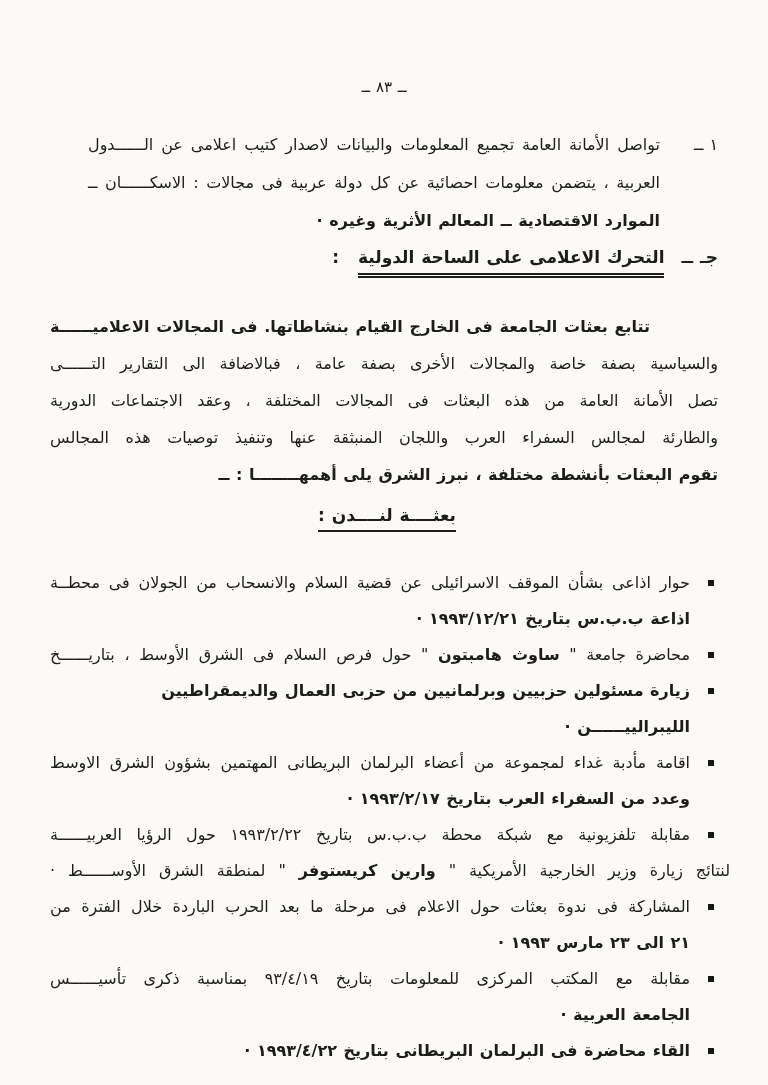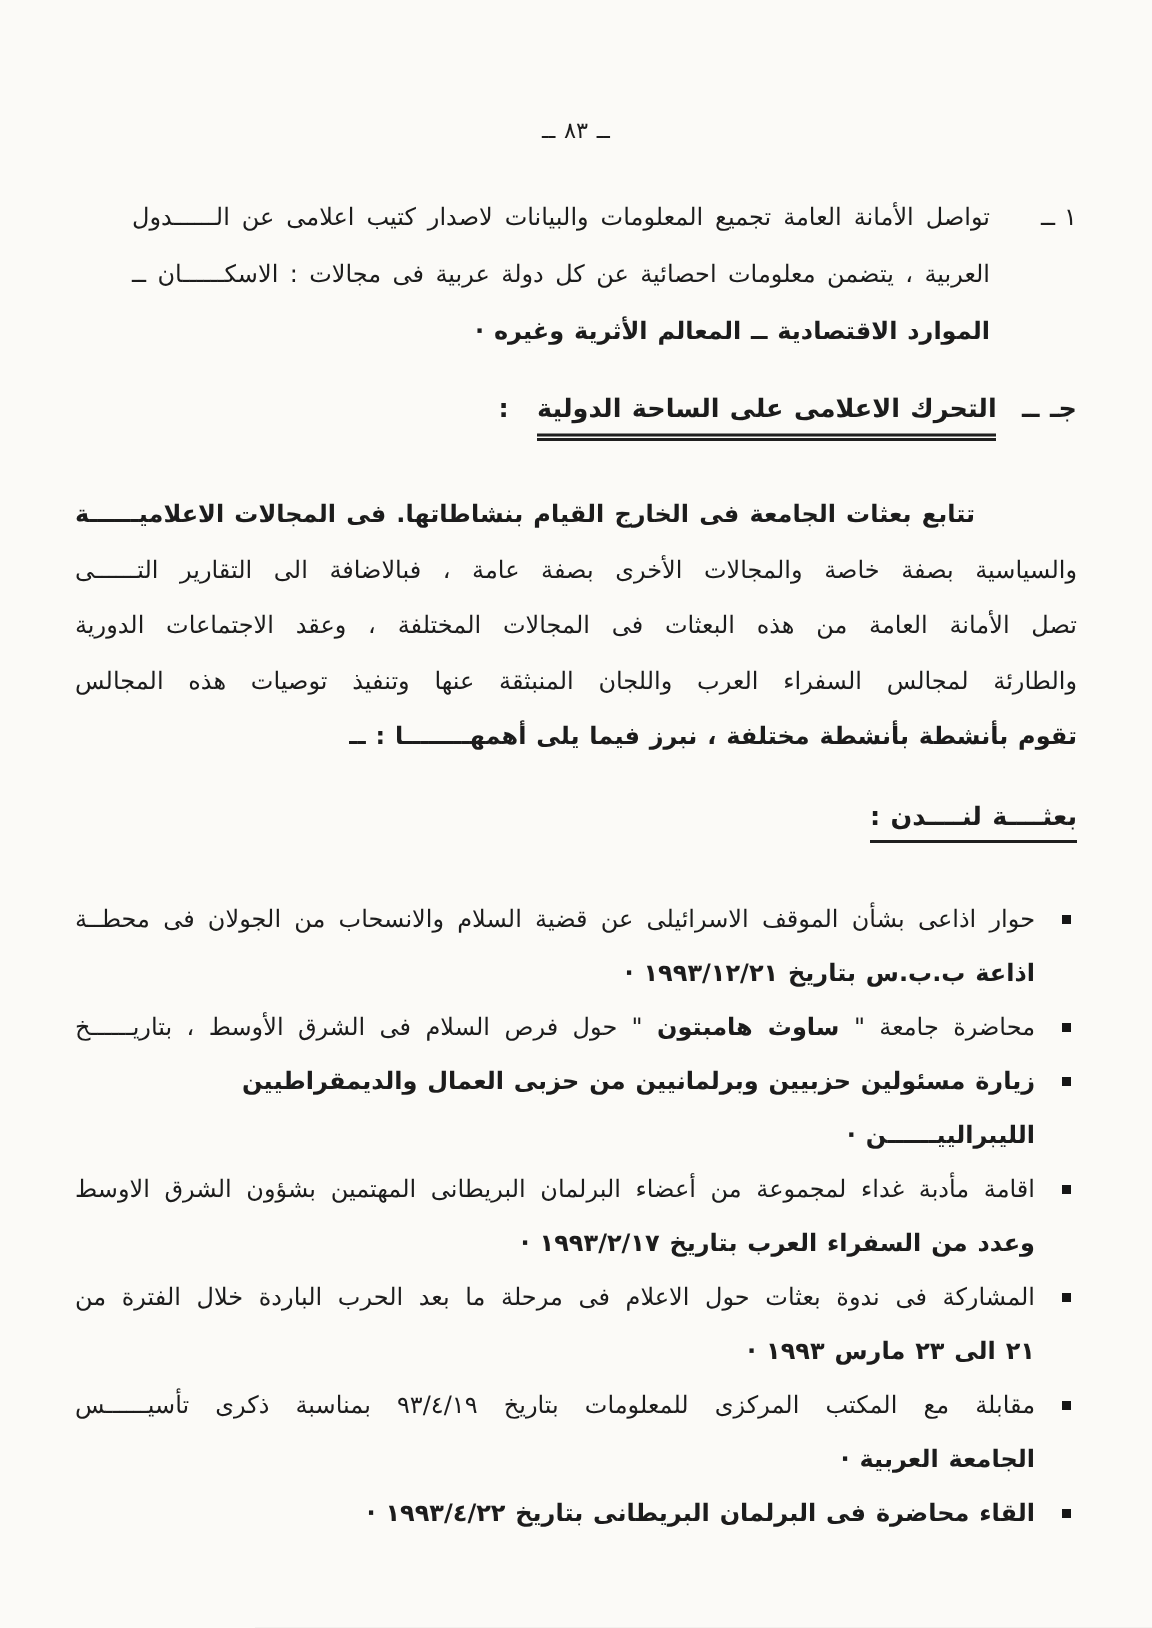--- a/index.html
+++ b/index.html
@@ -38,21 +38,21 @@
   }
   .numbered-item .body {
     flex: 1;
     margin-left: 38px;
   }
   .ln { min-height: 1em; }
   .full { text-align: justify; text-align-last: justify; }
   .end  { text-align: right; font-weight: bold; }
   
   .section-heading {
-    margin-top: 20px;
+    margin-top: 4px;
     font-size: 17px;
     font-weight: bold;
     text-align: right;
     line-height: 26px;
   }
   .section-heading .prefix { margin-left: 10px; }
   .u-double {
     display: inline-block;
     border-bottom: 5px double #1f1f1f;
     padding-bottom: 3px;
@@ -60,22 +60,22 @@
   .section-heading .colon { margin-right: 12px; }
   
   .intro {
     margin-top: 30px;
     font-size: 16px;
     line-height: 37px;
   }
   .intro .indent { text-indent: 68px; font-weight: bold; }
   
   .mission-heading {
-    margin-top: 26px;
-    text-align: right;
+    margin-top: 12px;
+    text-align: center;
     font-size: 17px;
     font-weight: bold;
   }
   .u-single {
     display: inline-block;
     border-bottom: 2px solid #1f1f1f;
     padding-bottom: 5px;
     margin-left: 6px;
   }
   
@@ -117,21 +117,21 @@
     <span class="prefix">جـ ــ</span>
     <span class="u-double">التحرك الاعلامى على الساحة الدولية</span>
     <span class="colon">:</span>
   </div>
 
   <div class="intro">
     <div class="ln full indent">تتابع بعثات الجامعة فى الخارج القيام بنشاطاتها. فى المجالات الاعلاميــــــة</div>
     <div class="ln full">والسياسية بصفة خاصة والمجالات الأخرى بصفة عامة ، فبالاضافة الى التقارير التــــــى</div>
     <div class="ln full">تصل الأمانة العامة من هذه البعثات فى المجالات المختلفة ، وعقد الاجتماعات الدورية</div>
     <div class="ln full">والطارئة لمجالس السفراء العرب واللجان المنبثقة عنها وتنفيذ توصيات هذه المجالس</div>
-    <div class="ln end">تقوم بأنشطة بأنشطة مختلفة ، نبرز فيما يلى أهمهــــــــا : ــ</div>
+    <div class="ln end">تقوم البعثات بأنشطة مختلفة ، نبرز الشرق يلى أهمهــــــــا : ــ</div>
   </div>
 
   <div class="mission-heading">
     <span class="u-single">بعثــــة لنــــدن  :</span>
   </div>
 
   <div class="bullet-list">
 
     <div class="bullet">
       <span class="marker"></span>
@@ -148,20 +148,25 @@
       <span class="marker"></span>
       <div class="ln end">زيارة مسئولين حزبيين وبرلمانيين من حزبى العمال والديمقراطيين الليبرالييــــــن ·</div>
     </div>
 
     <div class="bullet">
       <span class="marker"></span>
       <div class="ln full">اقامة مأدبة غداء لمجموعة من أعضاء البرلمان البريطانى المهتمين بشؤون الشرق الاوسط</div>
       <div class="ln end">وعدد من السفراء العرب بتاريخ ١٩٩٣/٢/١٧ ·</div>
     </div>
 
+    <div class="bullet">
+      <span class="marker"></span>
+      <div class="ln full">مقابلة تلفزيونية مع شبكة محطة ب.ب.س بتاريخ ١٩٩٣/٢/٢٢ حول الرؤيا العربيــــــة</div>
+      <div class="ln full outdent"><span>لنتائج زيارة وزير الخارجية الأمريكية " </span><span class="b">وارين كريستوفر</span><span> " لمنطقة الشرق الأوســــــط ·</span></div>
+    </div>
 
     <div class="bullet">
       <span class="marker"></span>
       <div class="ln full">المشاركة فى ندوة بعثات حول الاعلام فى مرحلة ما بعد الحرب الباردة خلال الفترة من</div>
       <div class="ln end">٢١ الى ٢٣ مارس ١٩٩٣ ·</div>
     </div>
 
     <div class="bullet">
       <span class="marker"></span>
       <div class="ln full">مقابلة مع المكتب المركزى للمعلومات بتاريخ ٩٣/٤/١٩ بمناسبة ذكرى تأسيــــــس</div>

